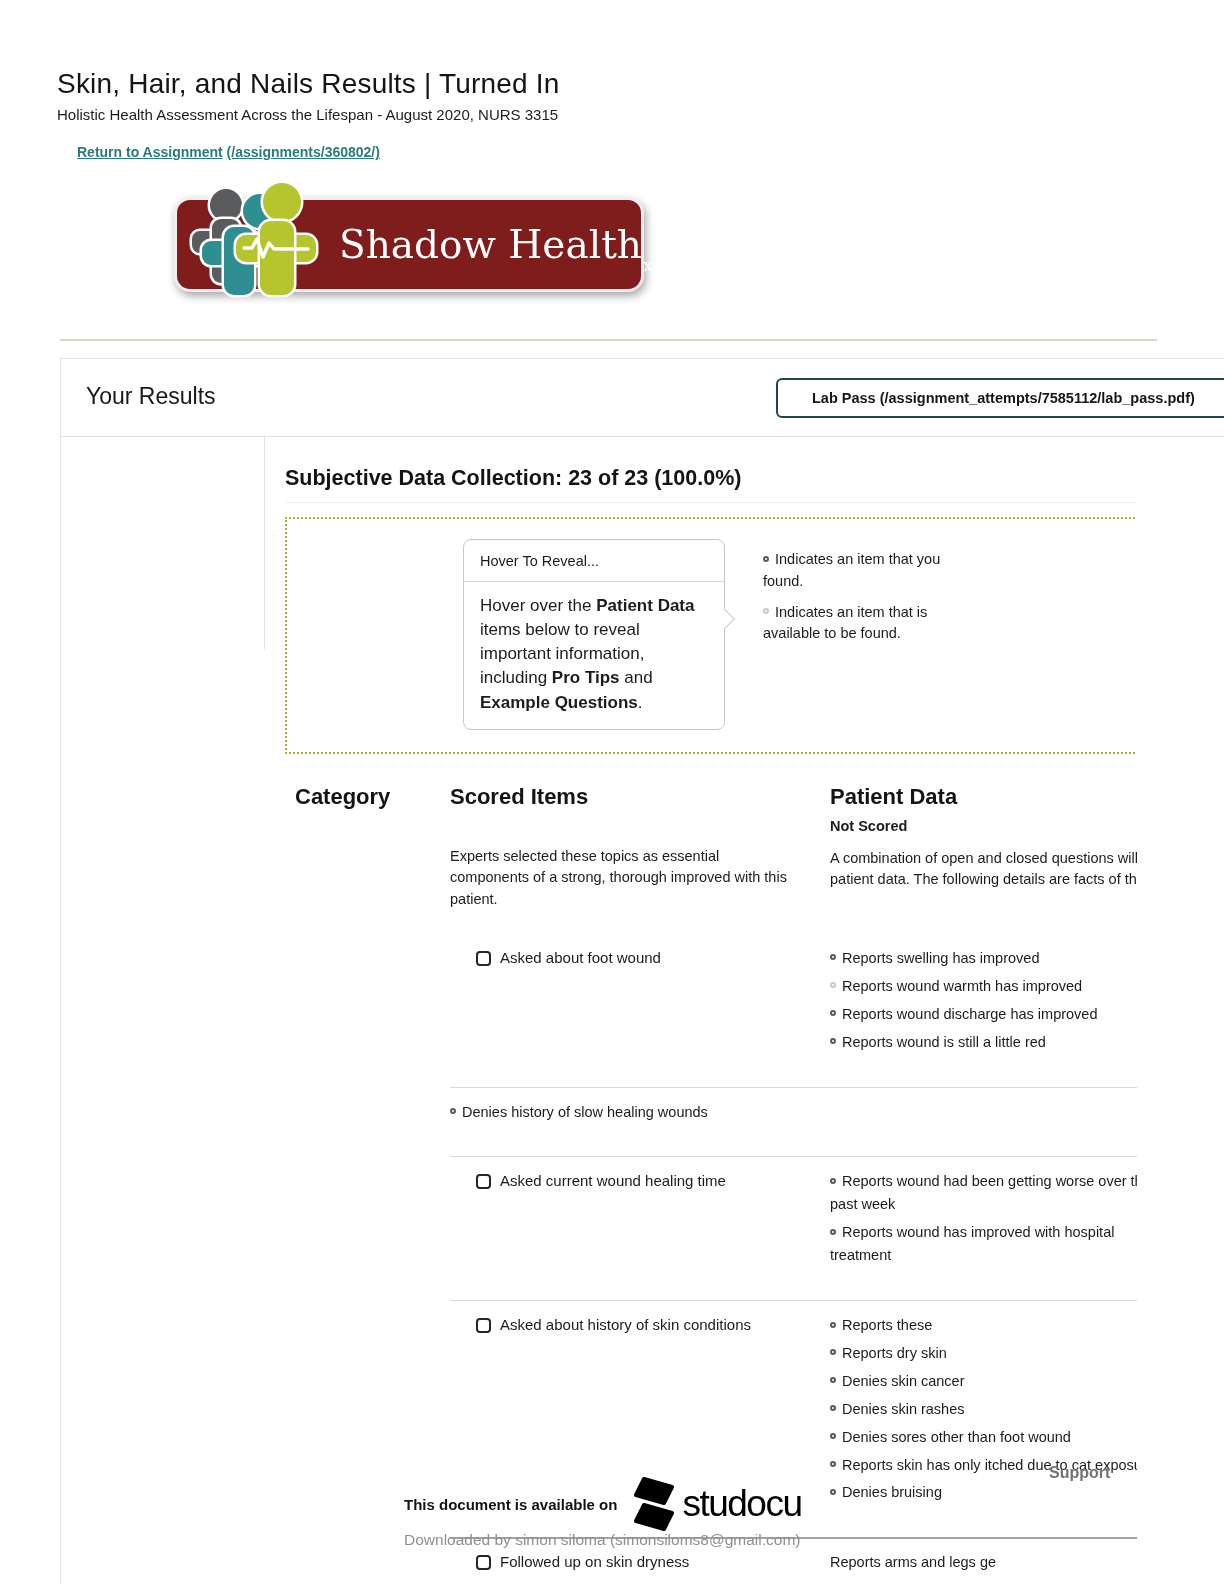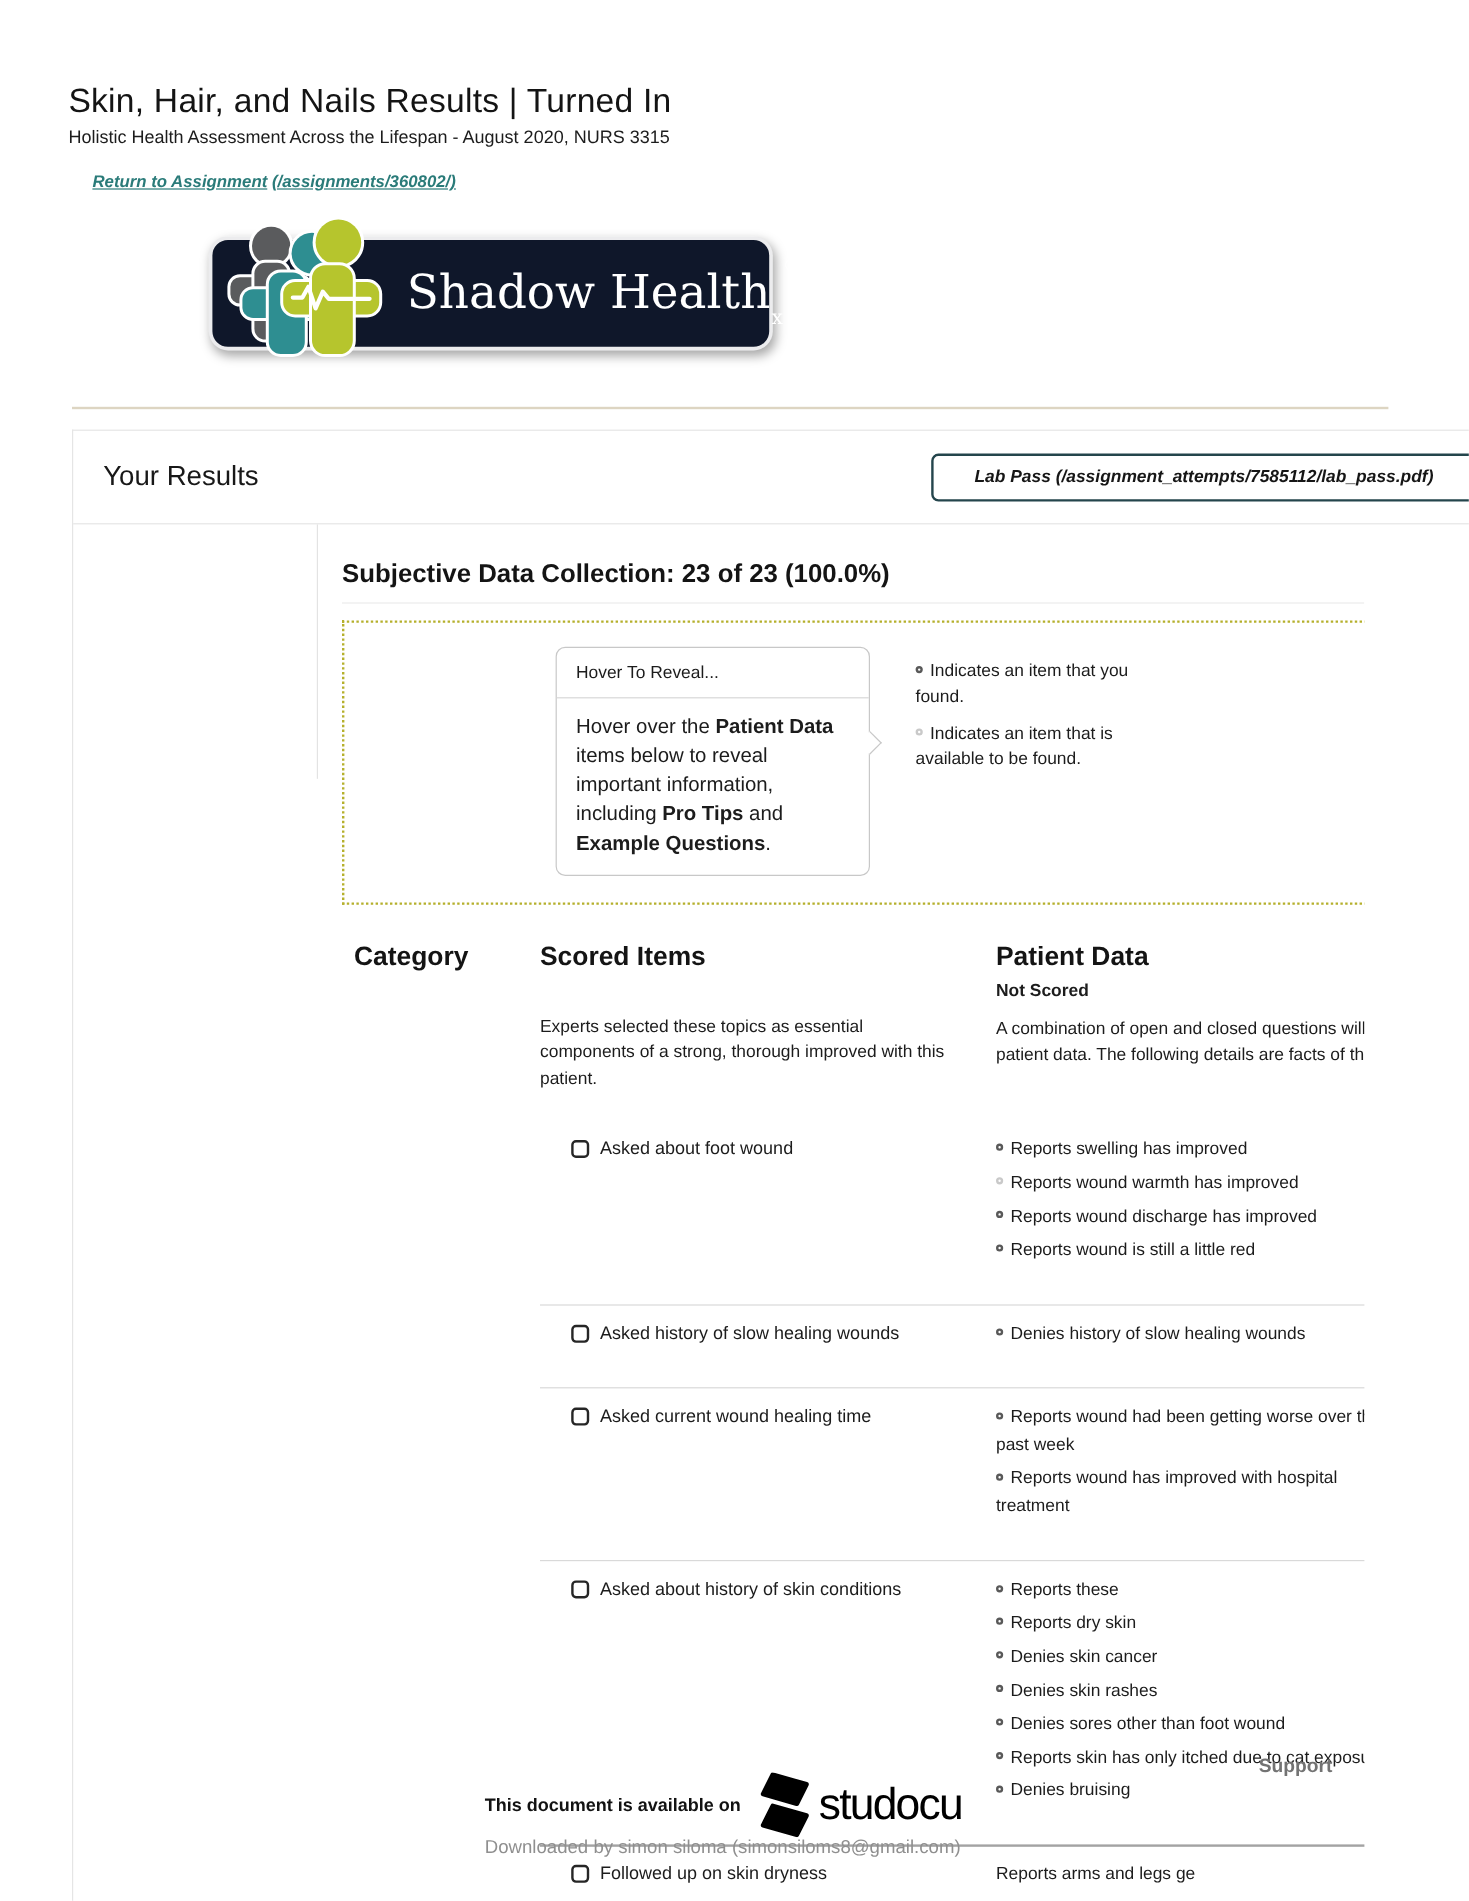--- a/index.html
+++ b/index.html
@@ -2,35 +2,35 @@
 <html><head>
 <meta charset="utf-8">
 <style>
   * { box-sizing: border-box; }
   html,body { margin:0; padding:0; }
   body {
     width:1224px; height:1584px; overflow:hidden; position:relative;
     background:#ffffff; color:#1c1c1c;
     font-family:"Liberation Sans", sans-serif;
   }
-  a { color:inherit; text-decoration:none; cursor:pointer;font-style:italic; }
+  a { color:inherit; text-decoration:none; cursor:pointer; }
 
   
   .top { padding:68px 0 0 57px; }
   h1.page-title { margin:0 0 6px; font-size:28px; font-weight:400; color:#141414; letter-spacing:.2px; }
   .subtitle { font-size:15px; color:#1c1c1c; }
   .return-row { margin:20px 0 0 20px; }
   .return-link { font-size:14px; font-weight:bold; color:#2a7b79; }
   .return-link span { text-decoration:underline; }
 
   
   .logo-wrap { position:relative; margin:22px 0 0 113px; width:500px; height:124px; }
   .logo-banner {
     position:absolute; left:4px; top:14px; width:470px; height:95px;
-    background:#0f172a; border-radius:16px;
+    background:#7f1d1d; border-radius:16px;
     border:3px solid rgba(255,255,255,.92);
     box-shadow:2px 4px 9px rgba(0,0,0,.35);
     color:#fff; font-family:"DejaVu Serif", serif;
     display:flex; align-items:center; padding-left:162px;
     font-size:39px; white-space:nowrap;
   }
   .logo-banner .sub-x { font-size:17px; align-self:flex-end; margin:0 0 14px 1px; }
   .logo-banner .reg { font-size:14px; align-self:flex-start; margin-top:14px; }
   .logo-people { position:absolute; left:2px; top:-6px; }
 
@@ -216,23 +216,20 @@
               <div class="pd-item">
                   <span class="marker f-found"></span><span>Reports wound discharge has improved</span>
                 </div>
               <div class="pd-item">
                   <span class="marker f-found"></span><span>Reports wound is still a little red</span>
                 </div>
             </div>
           </div>
           <div class="row">
             <div class="row-cat"></div>
-            <div class="row-scored">
-              <span class="checkbox"></span><span>Asked history of slow healing wounds</span>
-            </div>
             <div class="row-data">
 
             <div class="pd-item">
                   <span class="marker f-found"></span><span>Denies history of slow healing wounds</span>
                 </div>
             </div>
           </div>
           <div class="row">
             <div class="row-cat"></div>
             <div class="row-scored">

